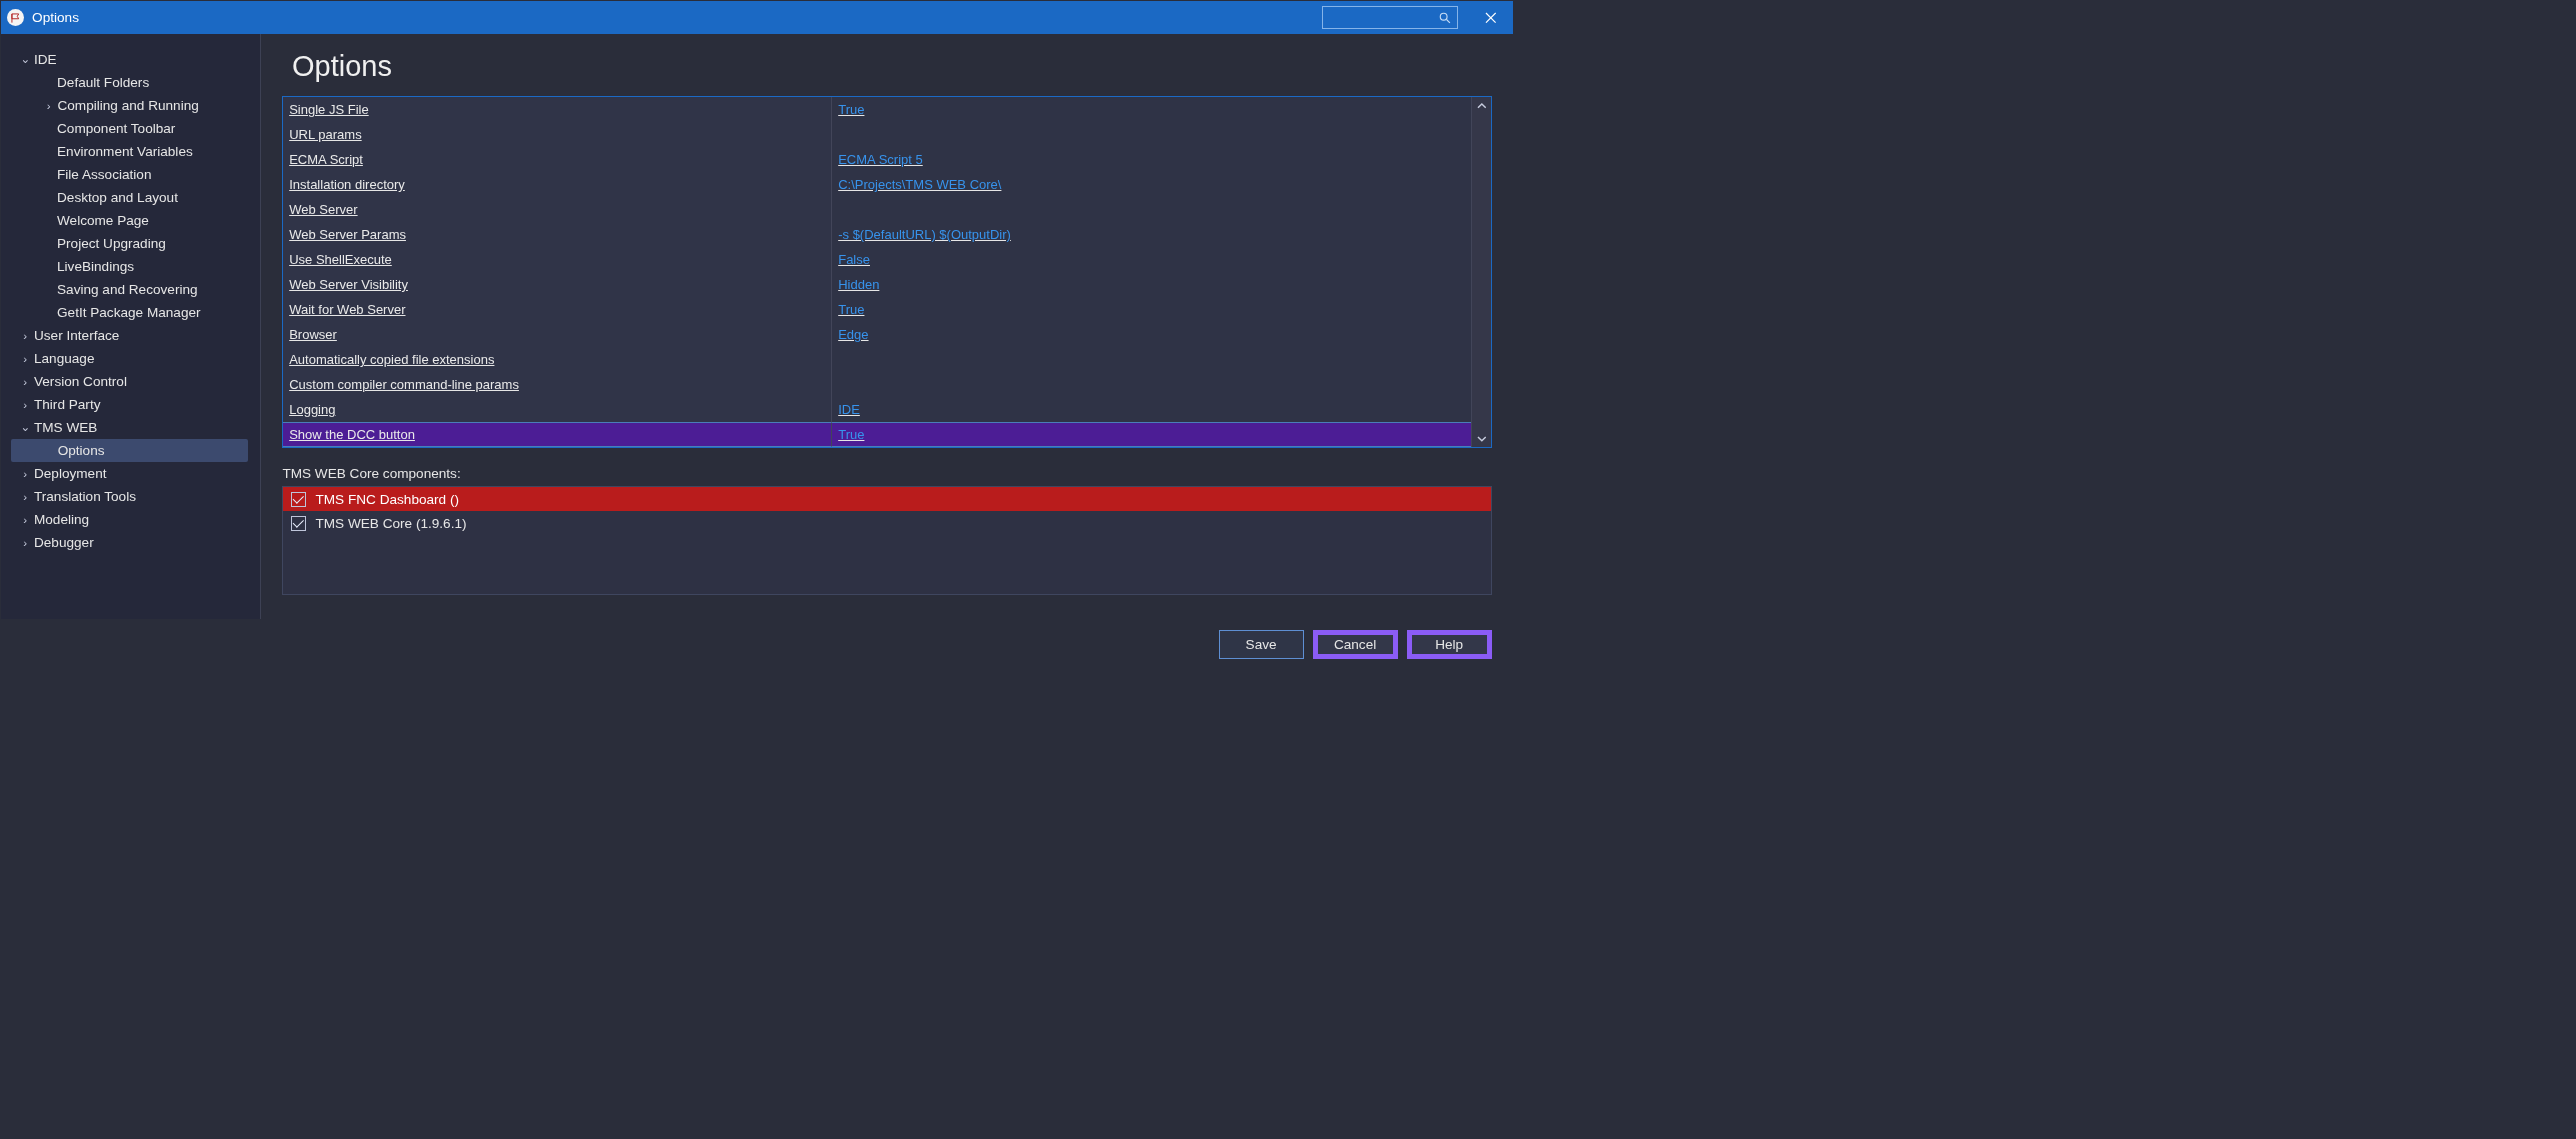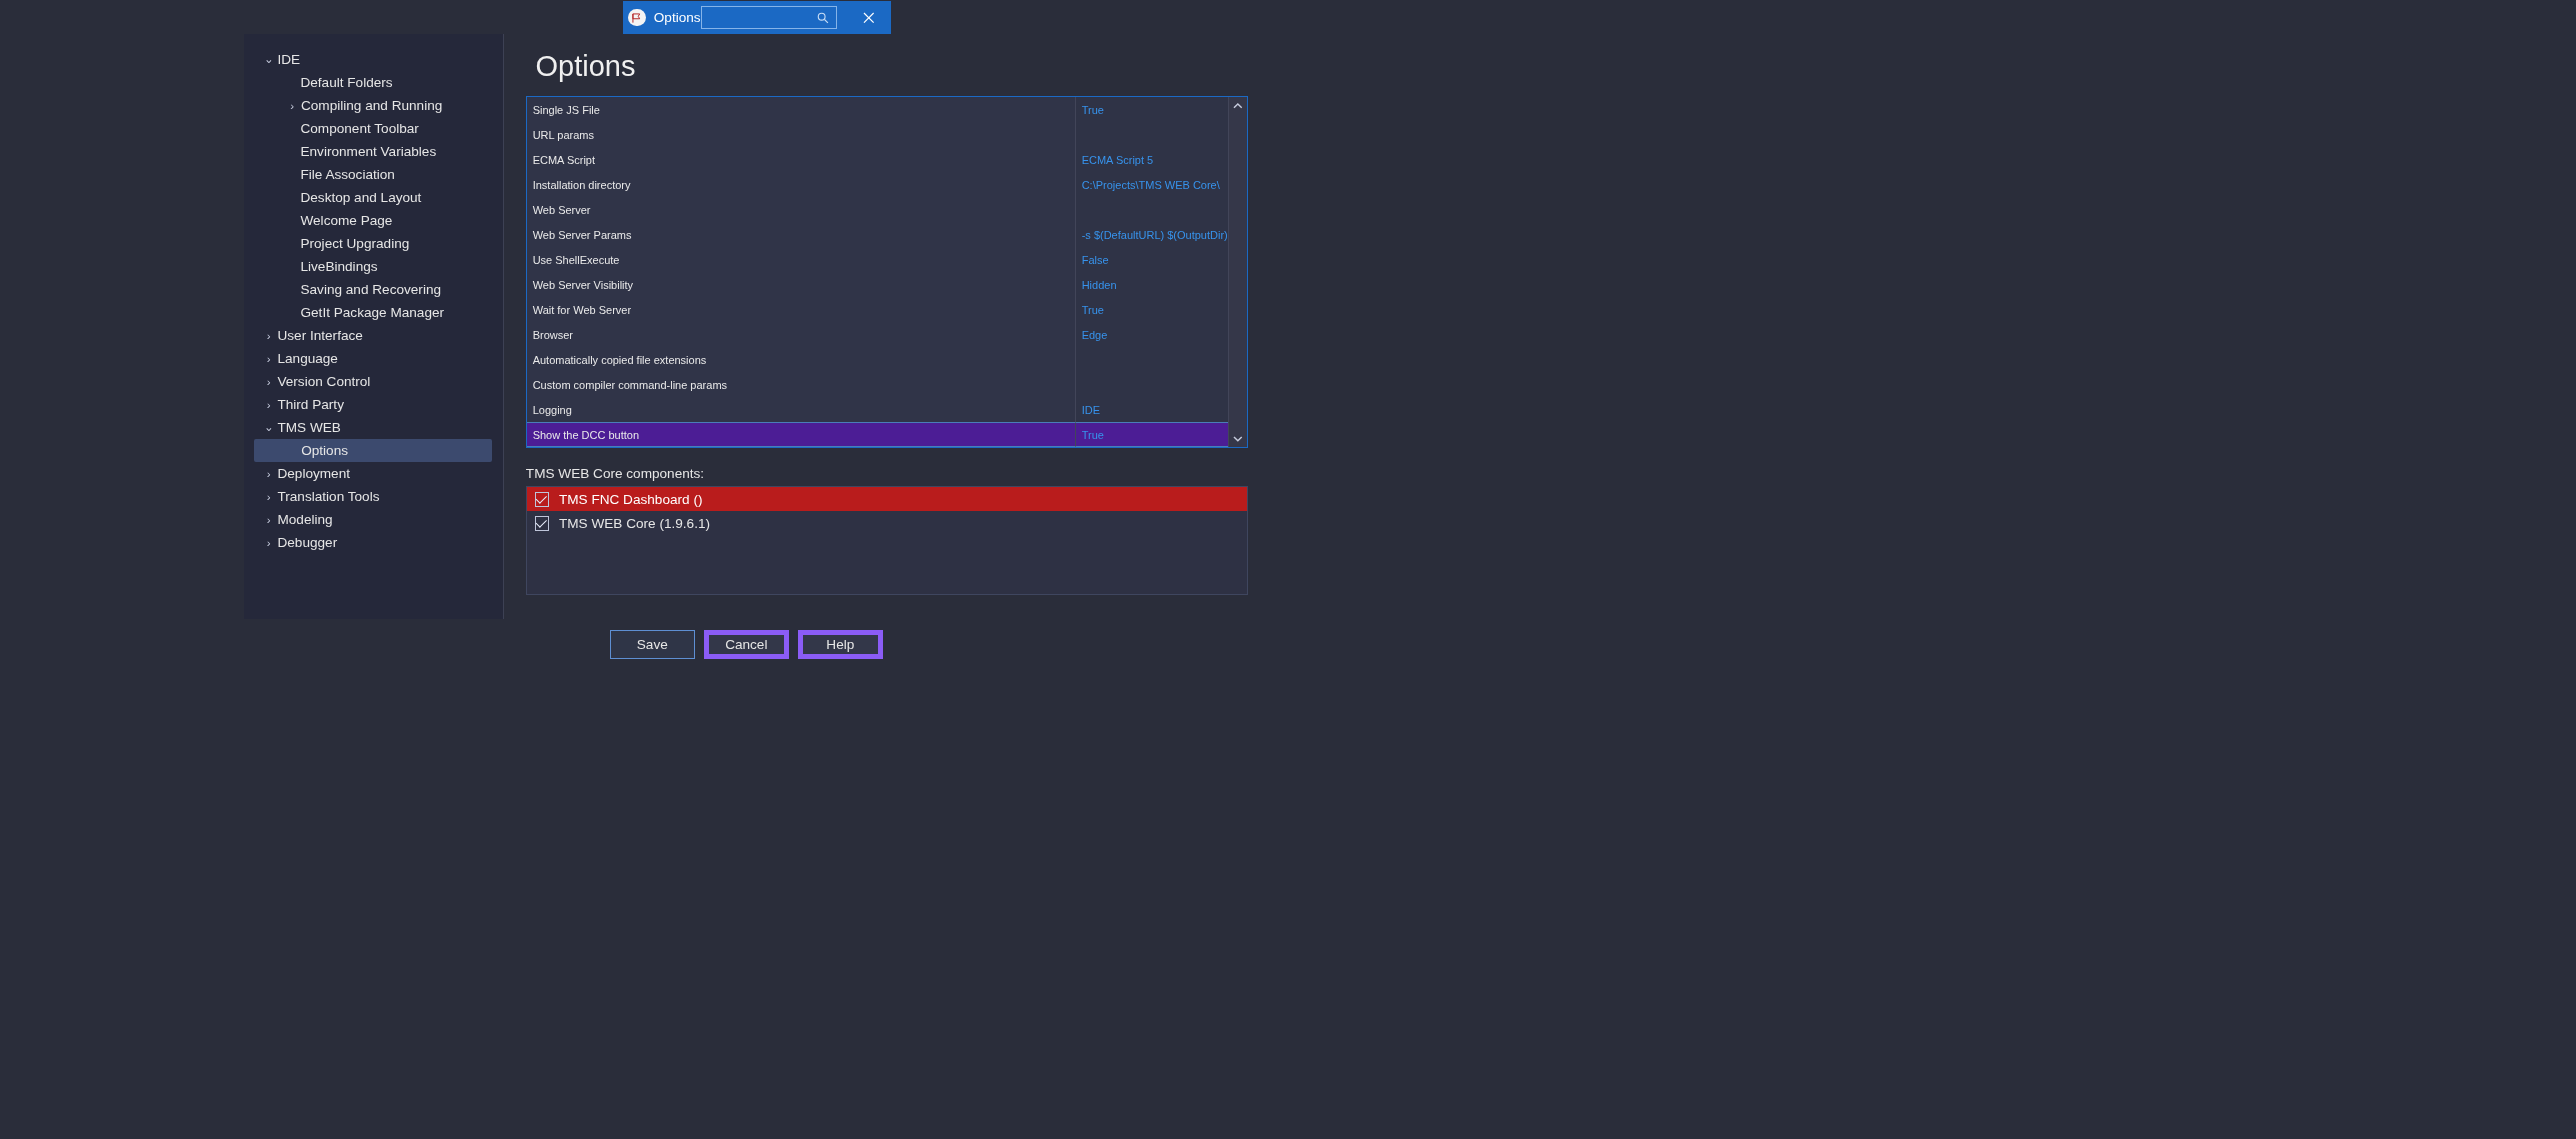--- a/index.html
+++ b/index.html
@@ -10,21 +10,20 @@
     font-size: 13.6px;
     overflow: hidden;
   }
   .window {
     width: 1514px;
     height: 670px;
     display: flex;
     flex-direction: column;
     border: 1px solid #2a2d3a;
     background: #2a2d3a;
-    align-items: center;
   }
   .titlebar {
     height: 33px;
     background: #1b69c4;
     display: flex;
     align-items: center;
     color: #fff;
     padding-left: 5.8px;
   }
   .titlebar .app-icon {
@@ -117,21 +116,22 @@
   }
   .grid {
     flex: 1;
     display: flex;
     flex-direction: column;
   }
   .grid-row {
     display: flex;
     height: 25px;
     align-items: center;
-    font-size: 11px;
+    font-size: 13px;
+    text-decoration: underline;
   }
   .grid-row .name {
     width: 549px;
     padding-left: 5.8px;
     color: #eaeaea;
     background: #303448;
     height: 100%;
     display: flex;
     align-items: center;
     border-right: 1px solid #424559;

